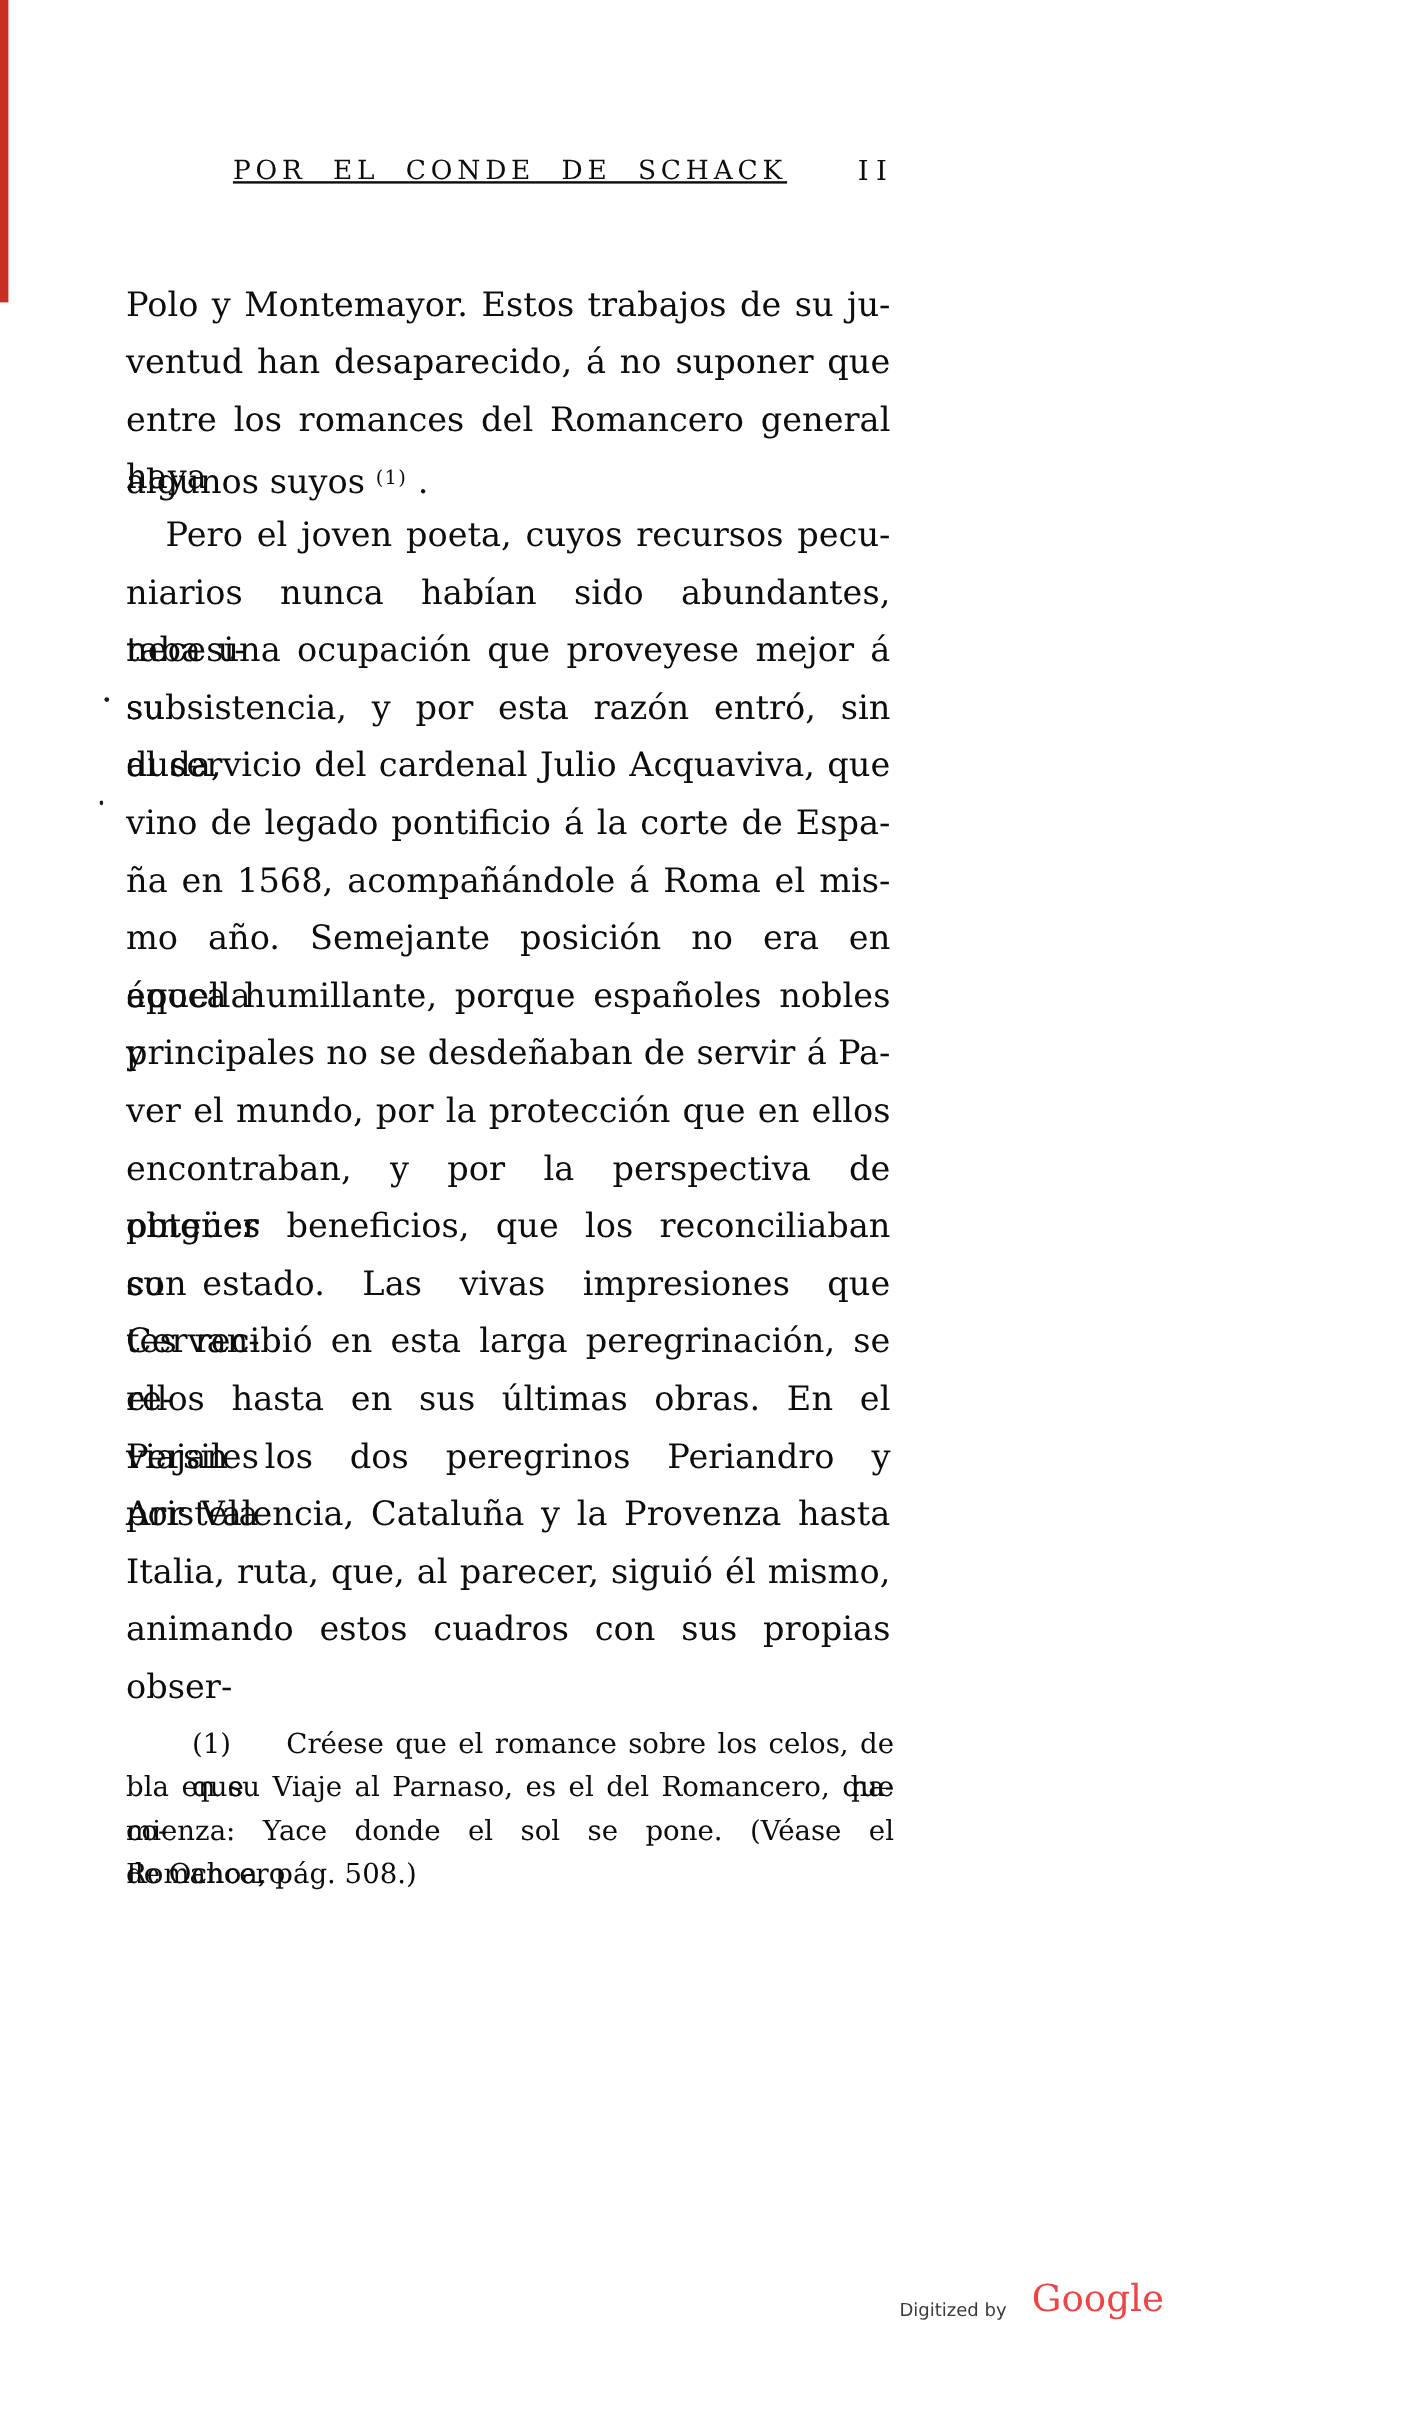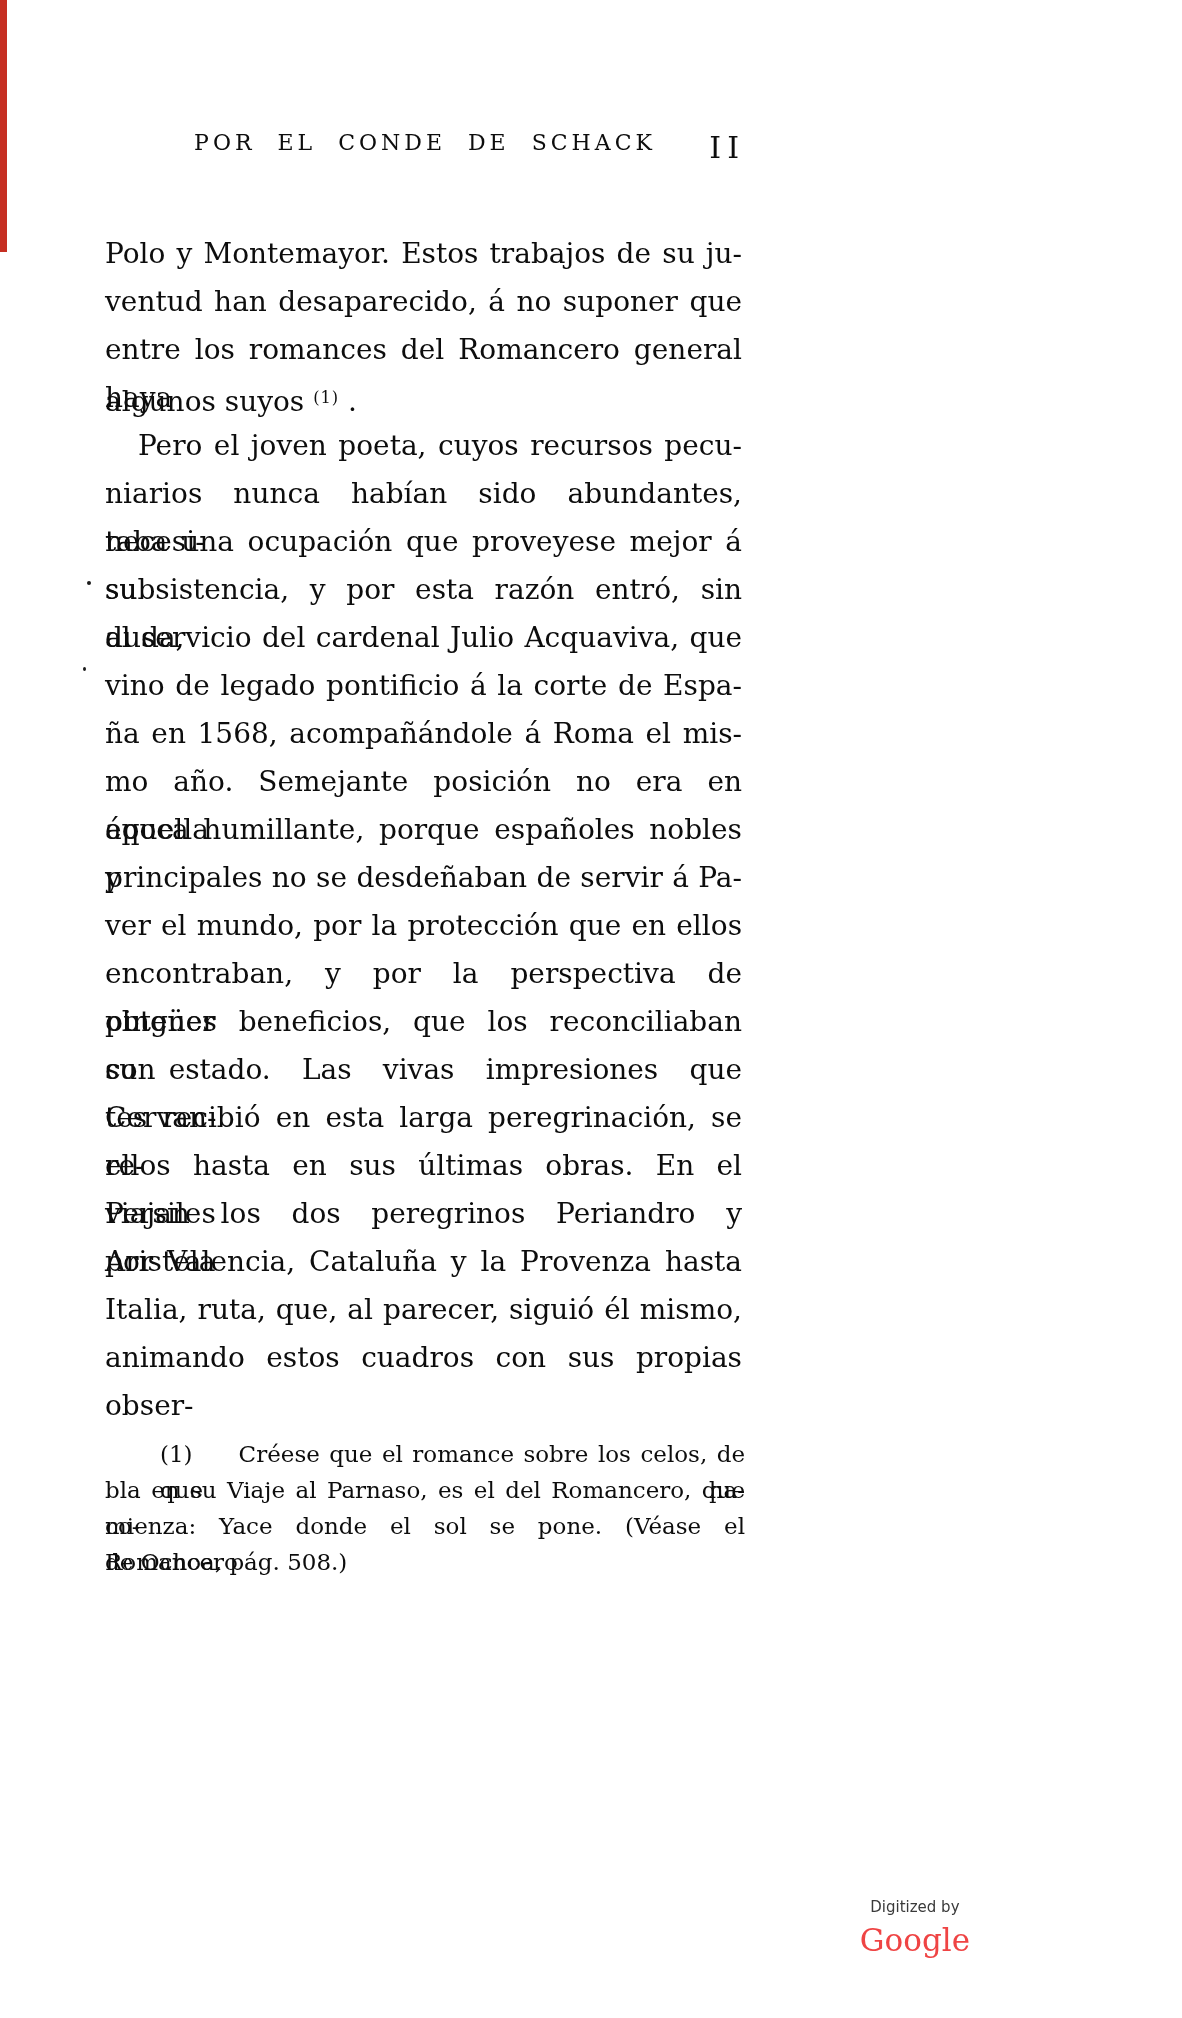--- a/index.html
+++ b/index.html
@@ -25,31 +25,32 @@
   .speck { position: absolute; background: #1b1b1b; border-radius: 50%; }
   .speck.s1 { left: 87px; top: 581px; width: 4px; height: 4px; }
   .speck.s2 { left: 83px; top: 667px; width: 3px; height: 4px; }
 
   .running-head {
     position: absolute;
     left: 105px; top: 130px;
     width: 640px;
     display: flex;
     justify-content: center;
+    text-decoration: underline;
   }
   .head-title {
     font-size: 22px;
     letter-spacing: 4px;
     word-spacing: 11px;
     white-space: nowrap;
   }
   .page-num {
     position: absolute;
     right: 0; top: 0;
-    font-size: 30px;
+    font-size: 23px;
     letter-spacing: 6px;
     margin-left: 48px;
   }
 
   .body-text {
     position: absolute;
     left: 105px; top: 186px;
     width: 637px;
     font-size: 28px;
     line-height: 48px;
@@ -82,24 +83,23 @@
     vertical-align: 0.5em;
     letter-spacing: 1px;
   }
   .fn-marker { padding-right: 46px; }
 
   .digitized {
     position: absolute;
     top: 1898px;
     right: 212px;
     display: flex;
-    align-items: center;
-    gap: 6px;
+    align-items: flex-end;
+    gap: 21px;
     white-space: nowrap;
-    flex-direction: column;
   }
   .dig-by {
     font-family: "DejaVu Sans", sans-serif;
     font-size: 15px;
     color: #3a3a3a;
   }
   .google-logo {
     font-family: "DejaVu Serif", serif;
     font-size: 31px;
     color: #ef4444;

